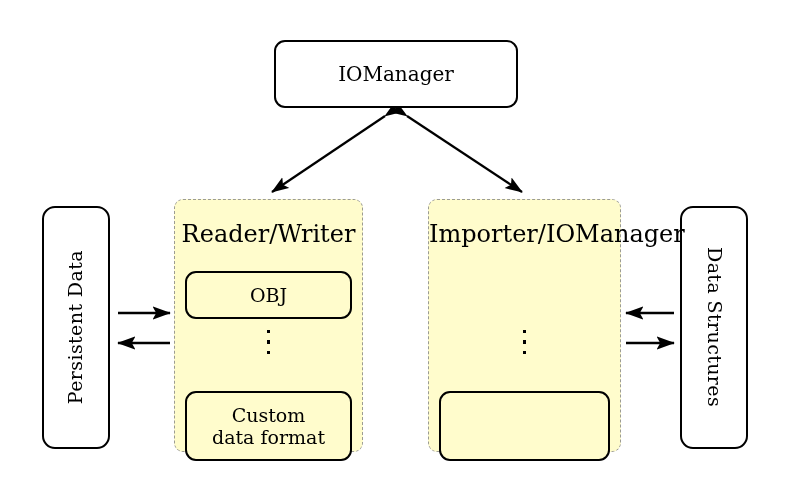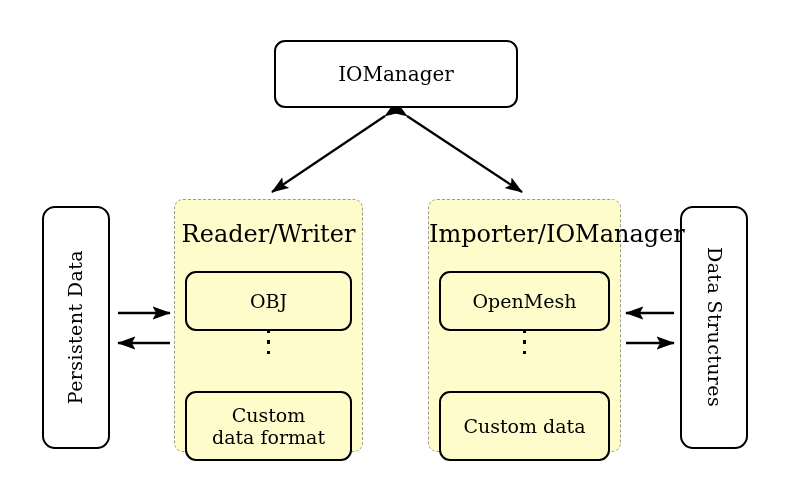--- a/index.html
+++ b/index.html
@@ -100,21 +100,21 @@
     justify-content: center;
     text-align: center;
     background: #fffccc;
     border: 2.6px solid #000000;
     border-radius: 11px;
     font-size: 19px;
     line-height: 1.18;
     left: 10px;
     right: 10px;
   }
-  .leaf-one  { top: 71px; height: 60px; }
+  .leaf-one  { top: 71px; height: 48px; }
   .leaf-two  { top: 191px; height: 70px; }
 
   
   .vdots {
     position: absolute;
     top: 130px;
     left: 0;
     right: 0;
     display: flex;
     flex-direction: column;
@@ -204,30 +204,27 @@
       <span>
         <span>Custom</span><br>
         <span>data format</span>
       </span>
     </div>
   </div>
 
   <div class="group group-right">
     <div class="group-title">Importer/IOManager</div>
 
-    <div class="leaf leaf-one">
-      <span>OpenMesh</span>
-    </div>
 
     <div class="vdots">
       <i></i>
       <i></i>
       <i></i>
     </div>
 
     <div class="leaf leaf-two">
       <span>
-        <span>Custom data</span><br>
+        <br>
       </span>
     </div>
   </div>
 
 </div>
 
 </body></html>

